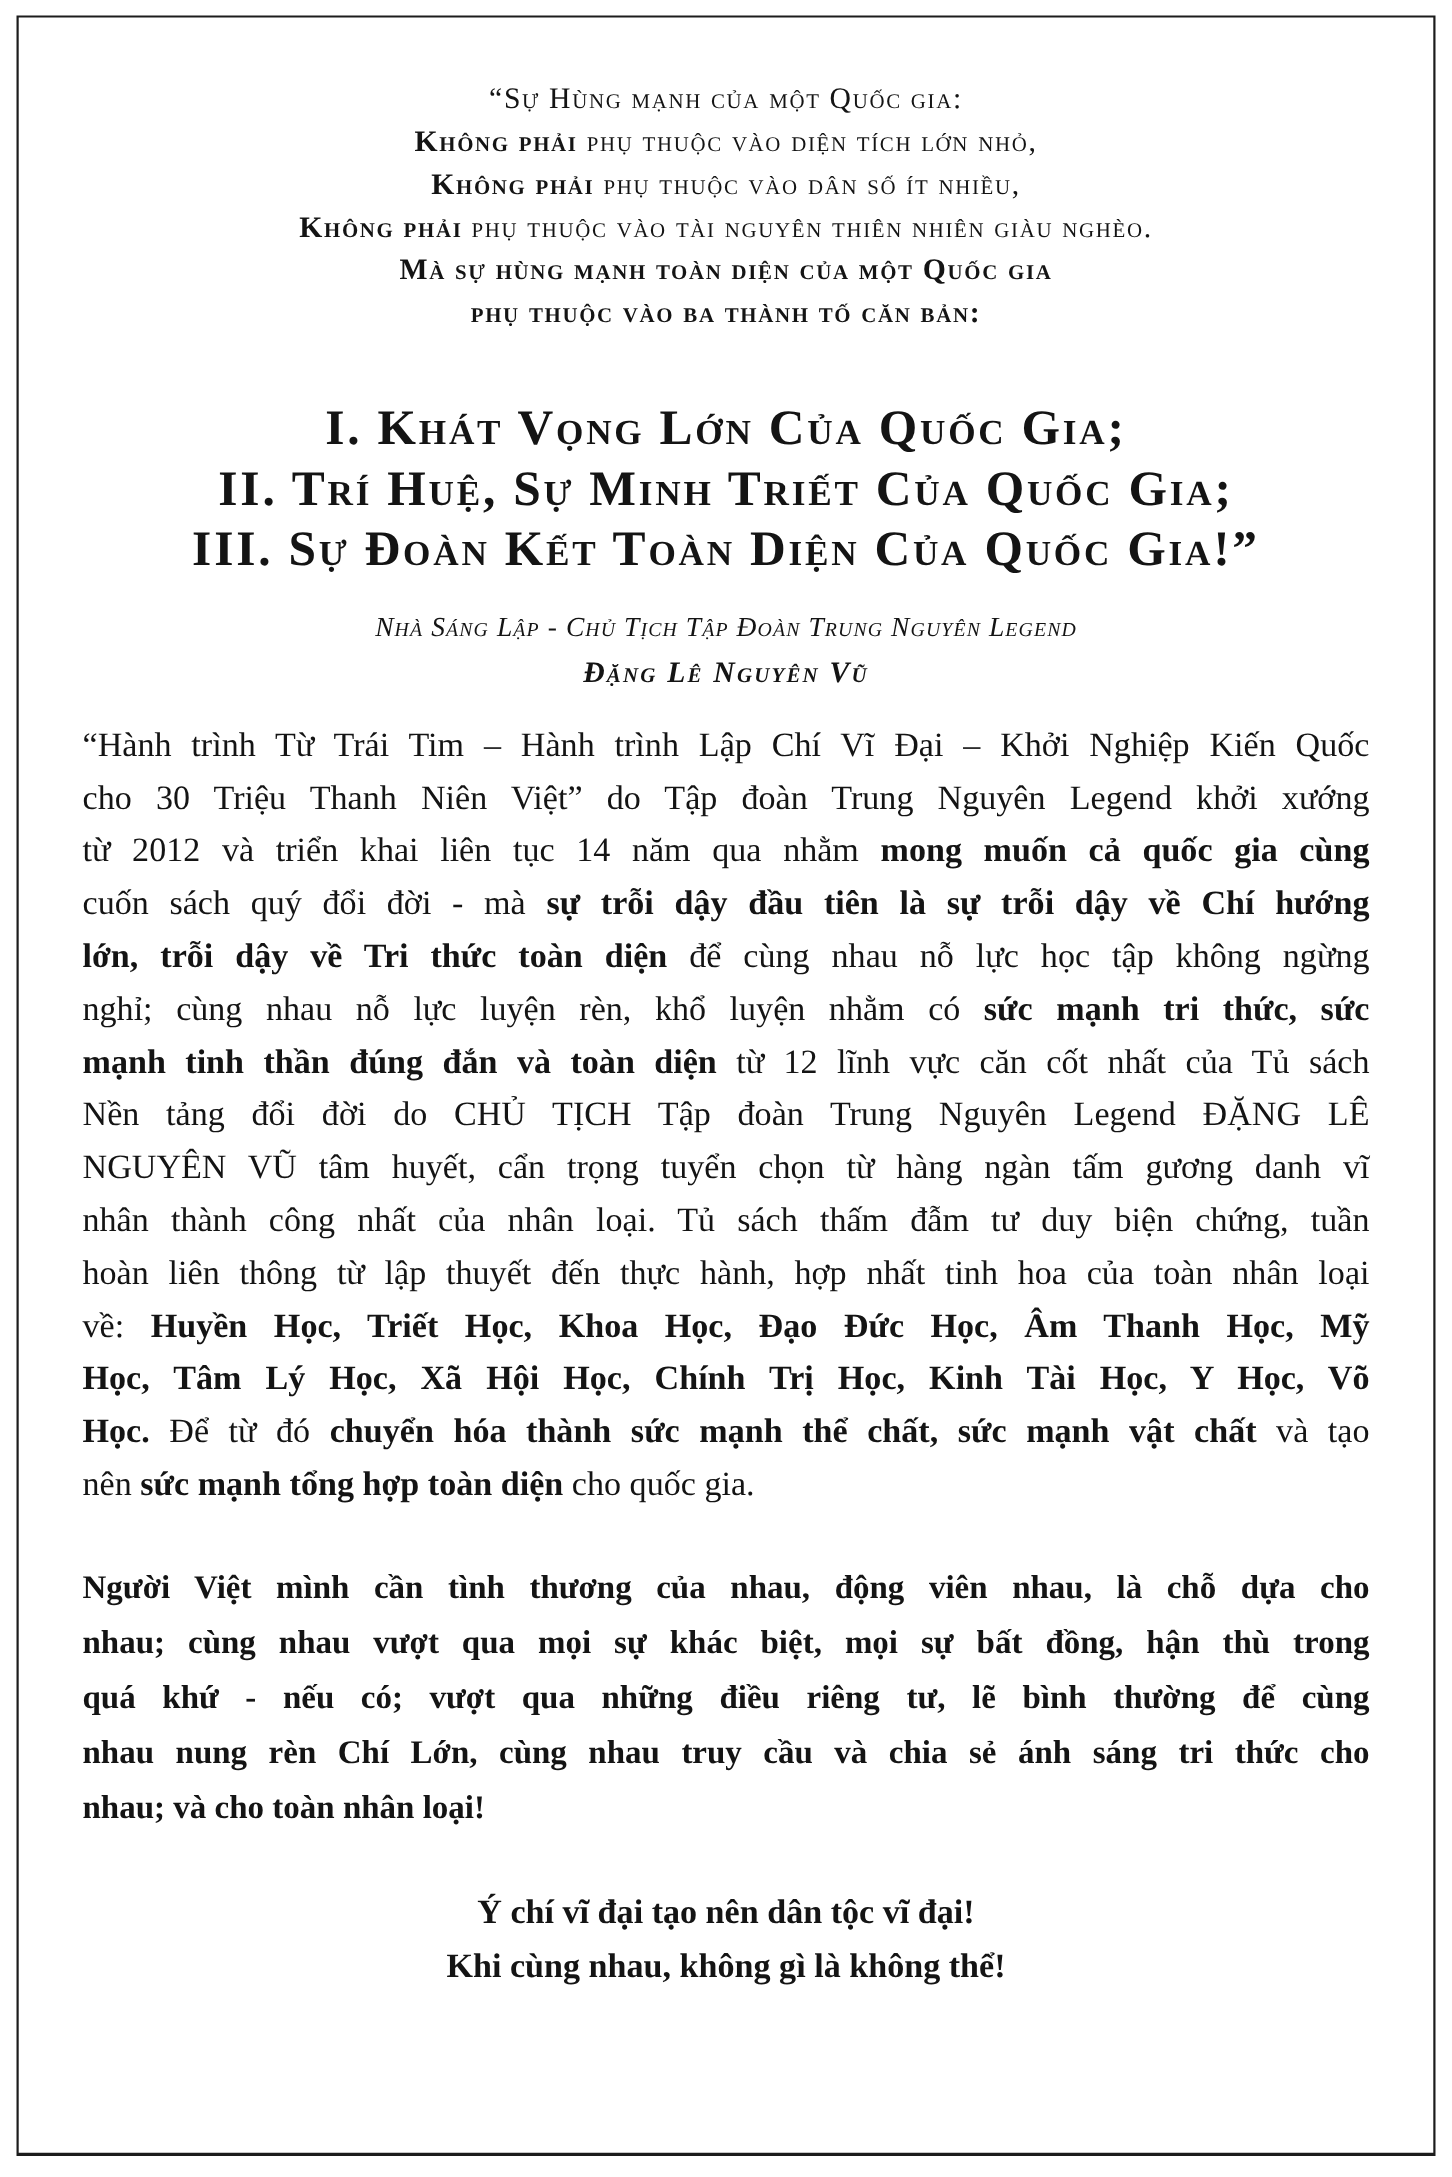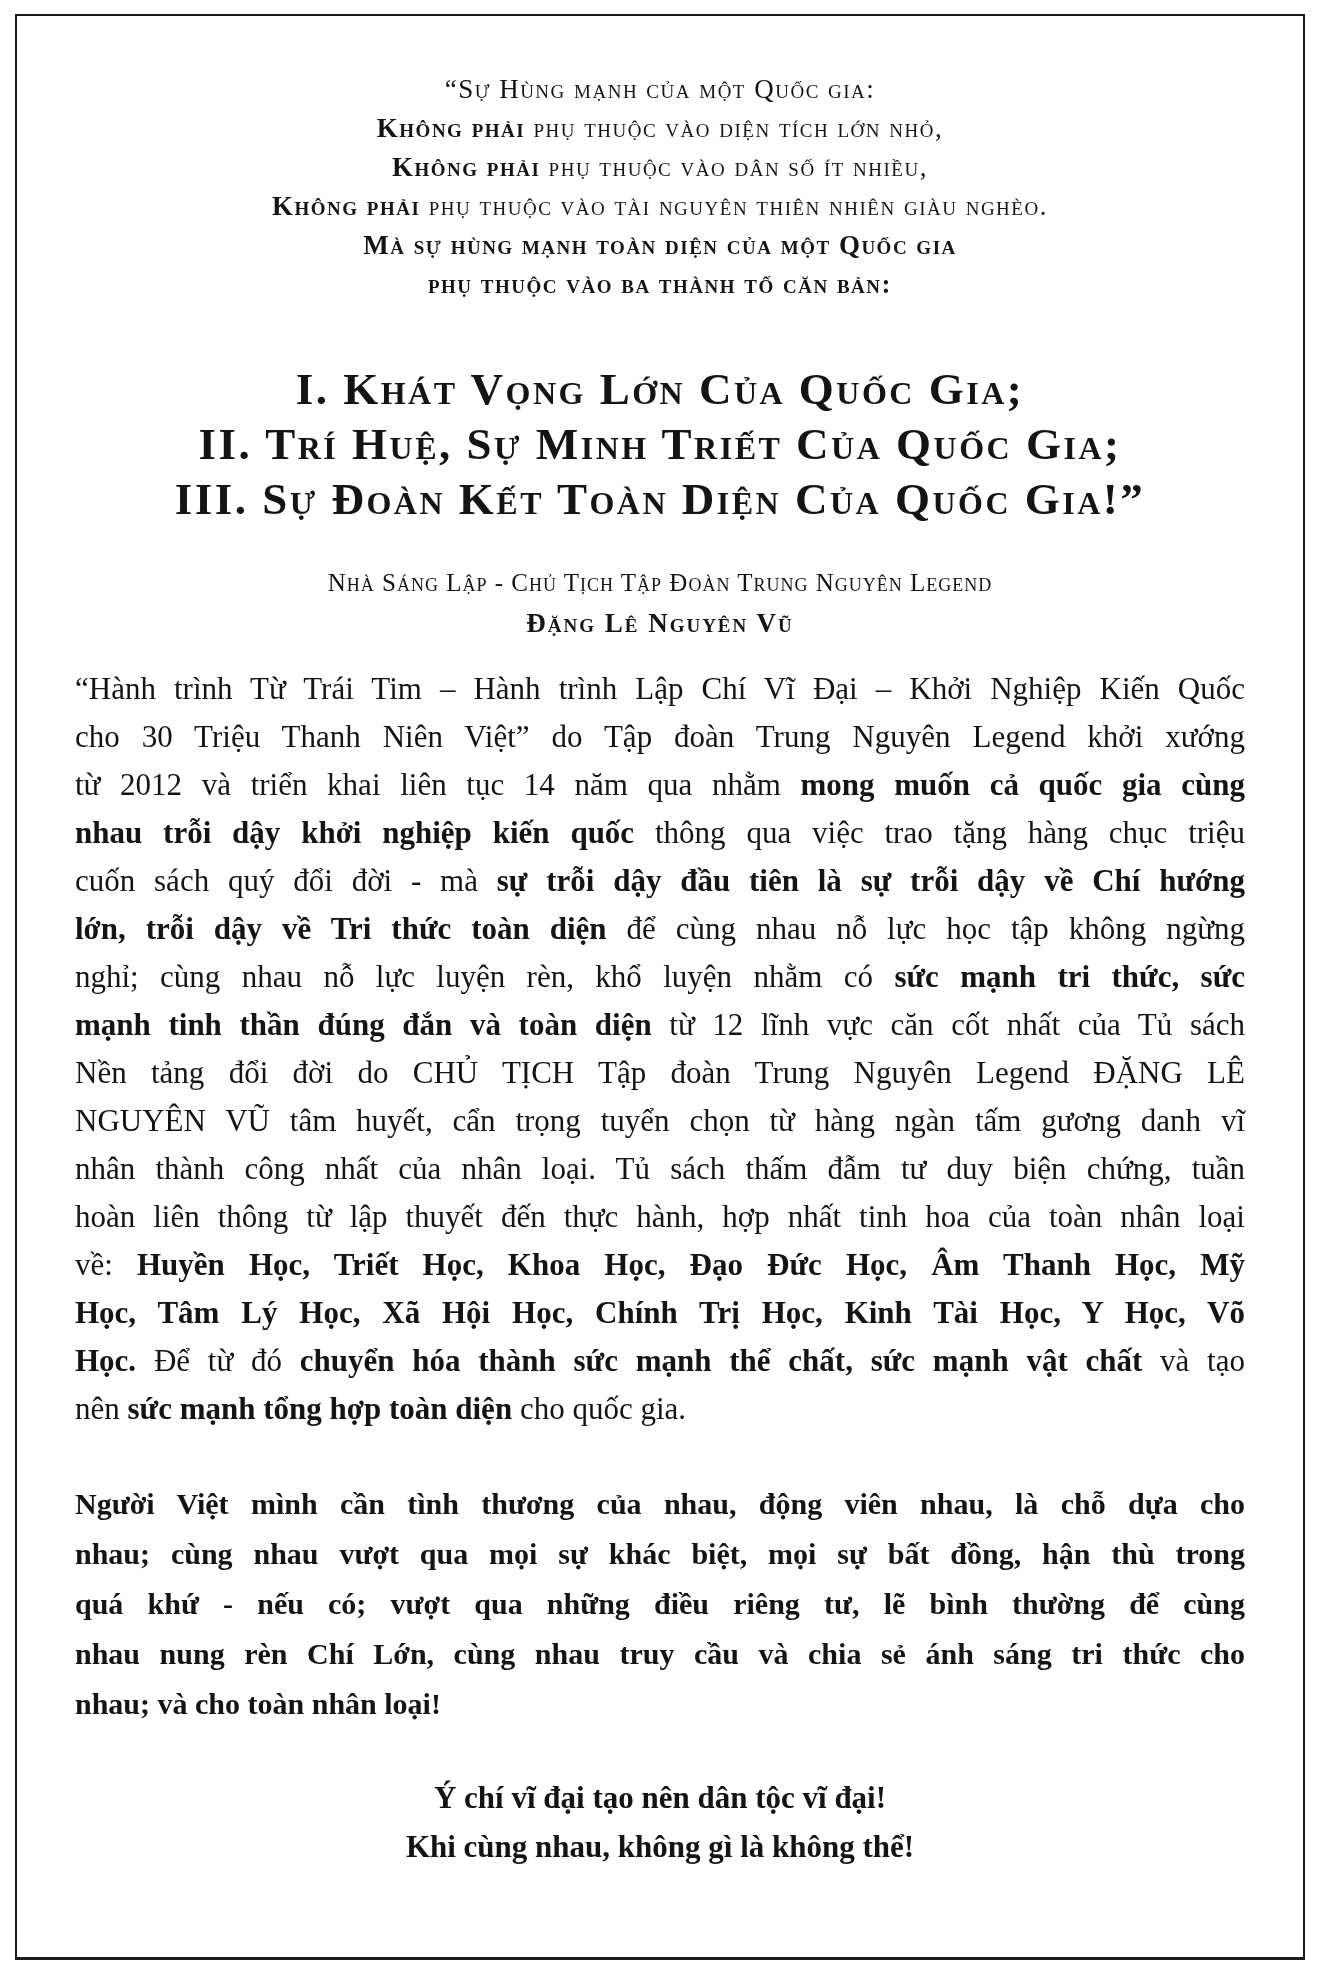--- a/index.html
+++ b/index.html
@@ -47,23 +47,24 @@
     text-align: center;
     font-variant: small-caps;
     font-weight: 600;
     font-size: 45px;
     line-height: 55px;
     letter-spacing: 2.5px;
   }
 
   
   .attribution {
-    margin-top: 36px;
+    margin-top: 24px;
     text-align: center;
     font-variant: small-caps;
+    font-style: italic;
   }
   .attr-title {
     font-size: 25px;
     line-height: 40px;
     letter-spacing: 1px;
   }
   .attr-name {
     font-size: 27px;
     line-height: 40px;
     font-weight: bold;
@@ -122,21 +123,20 @@
 
     <section class="attribution">
       <div class="attr-title">Nhà Sáng Lập - Chủ Tịch Tập Đoàn Trung Nguyên Legend</div>
       <div class="attr-name">Đặng Lê Nguyên Vũ</div>
     </section>
 
     <section class="para para1">
         <div class="tline"><span>“Hành trình Từ Trái Tim – Hành trình Lập Chí Vĩ Đại – Khởi Nghiệp Kiến Quốc</span></div>
         <div class="tline"><span>cho 30 Triệu Thanh Niên Việt” do Tập đoàn Trung Nguyên Legend khởi xướng</span></div>
         <div class="tline"><span>từ 2012 và triển khai liên tục 14 năm qua nhằm </span><span class="b">mong muốn cả quốc gia cùng</span></div>
-        <div class="tline"><span class="b">nhau trỗi dậy khởi nghiệp kiến quốc</span><span> thông qua việc trao tặng hàng chục triệu</span></div>
         <div class="tline"><span>cuốn sách quý đổi đời - mà </span><span class="b">sự trỗi dậy đầu tiên là sự trỗi dậy về Chí hướng</span></div>
         <div class="tline"><span class="b">lớn, trỗi dậy về Tri thức toàn diện</span><span> để cùng nhau nỗ lực học tập không ngừng</span></div>
         <div class="tline"><span>nghỉ; cùng nhau nỗ lực luyện rèn, khổ luyện nhằm có </span><span class="b">sức mạnh tri thức, sức</span></div>
         <div class="tline"><span class="b">mạnh tinh thần đúng đắn và toàn diện</span><span> từ 12 lĩnh vực căn cốt nhất của Tủ sách</span></div>
         <div class="tline"><span>Nền tảng đổi đời do CHỦ TỊCH Tập đoàn Trung Nguyên Legend ĐẶNG LÊ</span></div>
         <div class="tline"><span>NGUYÊN VŨ tâm huyết, cẩn trọng tuyển chọn từ hàng ngàn tấm gương danh vĩ</span></div>
         <div class="tline"><span>nhân thành công nhất của nhân loại. Tủ sách thấm đẫm tư duy biện chứng, tuần</span></div>
         <div class="tline"><span>hoàn liên thông từ lập thuyết đến thực hành, hợp nhất tinh hoa của toàn nhân loại</span></div>
         <div class="tline"><span>về: </span><span class="b">Huyền Học, Triết Học, Khoa Học, Đạo Đức Học, Âm Thanh Học, Mỹ</span></div>
         <div class="tline"><span class="b">Học, Tâm Lý Học, Xã Hội Học, Chính Trị Học, Kinh Tài Học, Y Học, Võ</span></div>

